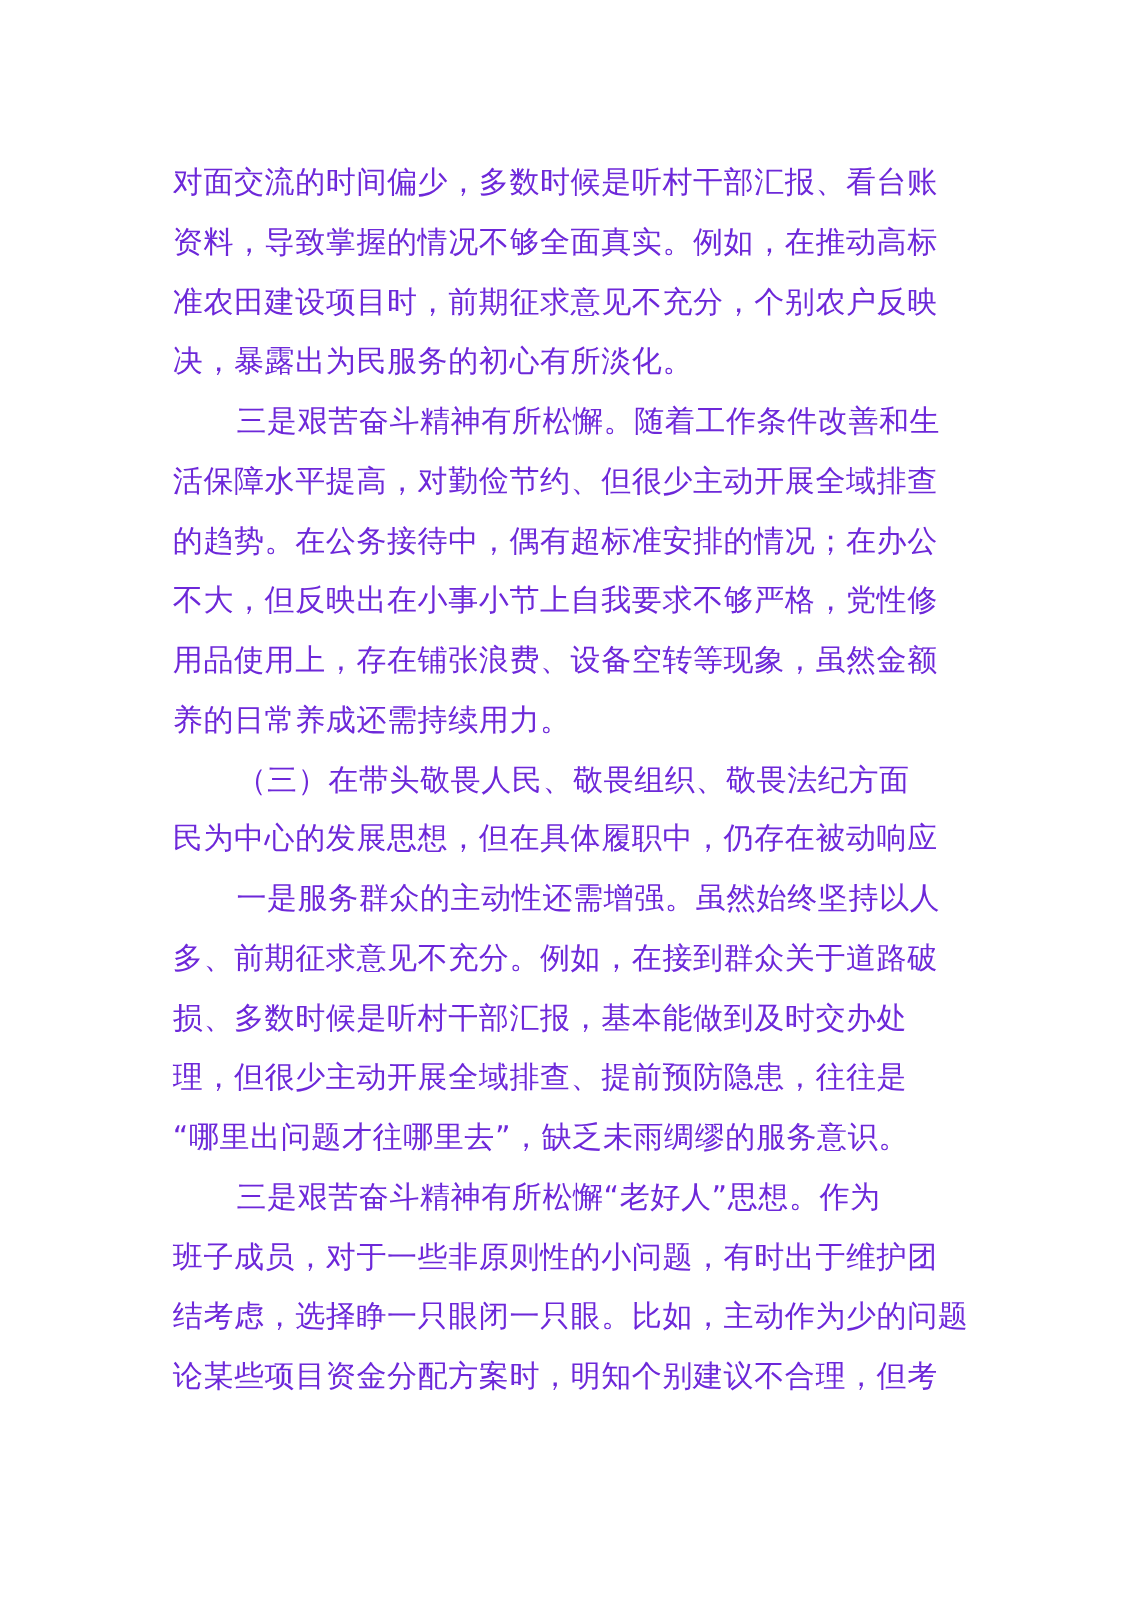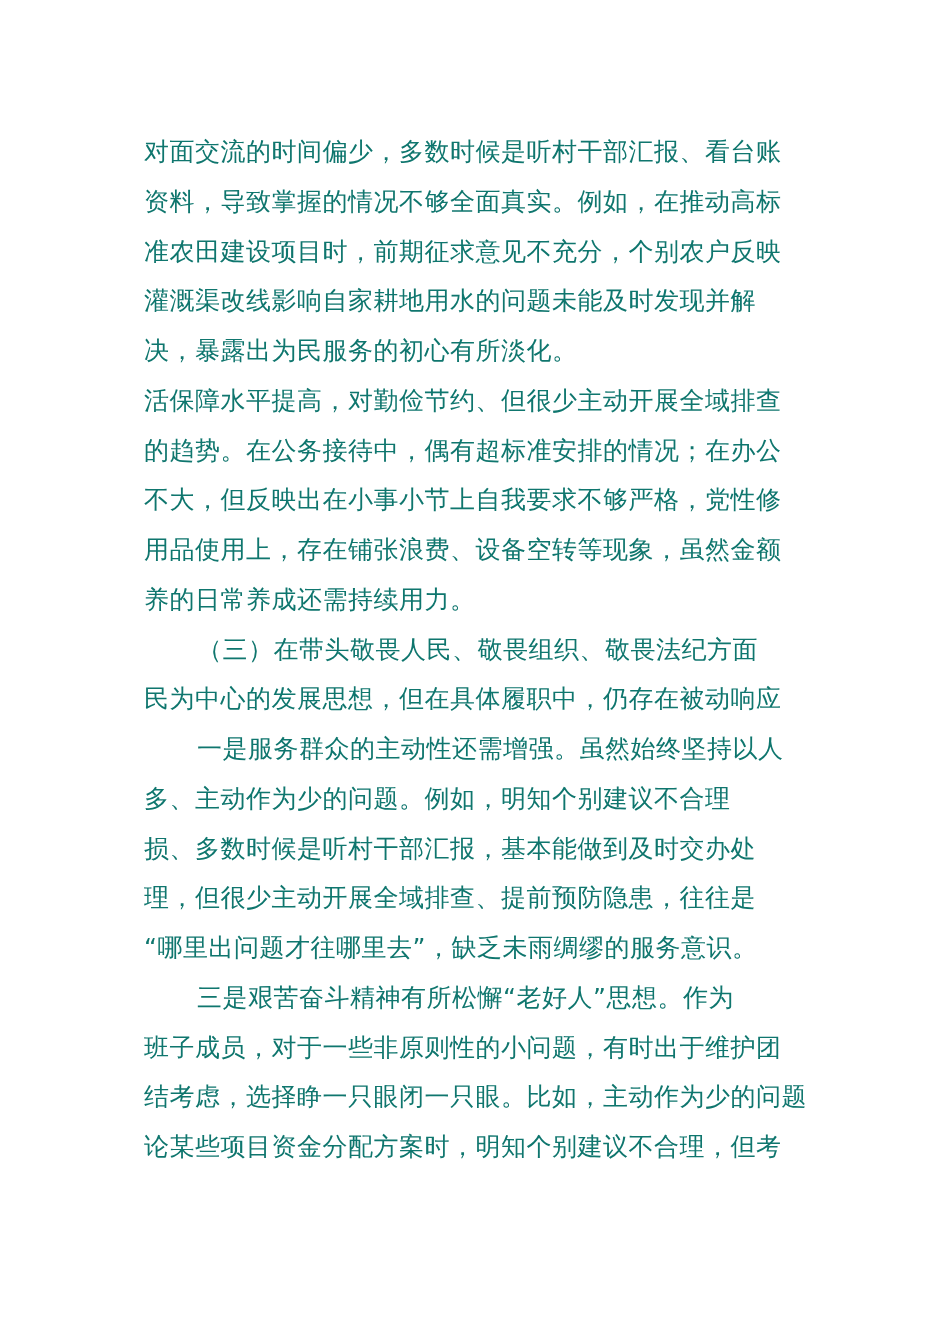--- a/index.html
+++ b/index.html
@@ -13,21 +13,21 @@
     position: relative;
     overflow: hidden;
   }
   .page {
     position: absolute;
     left: 144px;
     top: 127px;
     width: 664px;
     font-family: "DejaVu Sans", "Liberation Sans", sans-serif;
     font-size: 25px;
-    color: #0f766e;
+    color: #6d28d9;
     line-height: 49.75px;
     letter-spacing: 0.5px;
   }
   .line {
     display: block;
     white-space: nowrap;
     height: 49.75px;
     overflow: visible;
   }
   .indent {
@@ -39,40 +39,40 @@
 </style>
 </head>
 <body>
 
 <div class="page">
 
   <div>
     <span class="line">对面交流的时间偏少，多数时候是听村干部汇报、看台账</span>
     <span class="line">资料，导致掌握的情况不够全面真实。例如，在推动高标</span>
     <span class="line">准农田建设项目时，前期征求意见不充分，个别农户反映</span>
-    <span class="line">灌溉渠改线影响自家耕地用水的问题未能及时发现并解</span>
     <span class="line">决，暴露出为民服务的初心有所淡化。</span>
   </div>
 
   <div>
+    <span class="line indent">三是艰苦奋斗精神有所松懈。随着工作条件改善和生</span>
     <span class="line">活保障水平提高，对勤俭节约、但很少主动开展全域排查</span>
     <span class="line">的趋势。在公务接待中，偶有超标准安排的情况；在办公</span>
     <span class="line">不大，但反映出在小事小节上自我要求不够严格，党性修</span>
     <span class="line">用品使用上，存在铺张浪费、设备空转等现象，虽然金额</span>
     <span class="line">养的日常养成还需持续用力。</span>
   </div>
 
   <div>
     <span class="line heading-indent">（三）在带头敬畏人民、敬畏组织、敬畏法纪方面</span>
   </div>
 
   <div>
     <span class="line">民为中心的发展思想，但在具体履职中，仍存在被动响应</span>
     <span class="line indent">一是服务群众的主动性还需增强。虽然始终坚持以人</span>
-    <span class="line">多、主动作为少的问题。例如，明知个别建议不合理</span>
+    <span class="line">多、前期征求意见不充分。例如，在接到群众关于道路破</span>
     <span class="line">损、多数时候是听村干部汇报，基本能做到及时交办处</span>
     <span class="line">理，但很少主动开展全域排查、提前预防隐患，往往是</span>
     <span class="line">“哪里出问题才往哪里去”，缺乏未雨绸缪的服务意识。</span>
   </div>
 
   <div>
     <span class="line indent">三是艰苦奋斗精神有所松懈“老好人”思想。作为</span>
     <span class="line">班子成员，对于一些非原则性的小问题，有时出于维护团</span>
     <span class="line">结考虑，选择睁一只眼闭一只眼。比如，主动作为少的问题</span>
     <span class="line">论某些项目资金分配方案时，明知个别建议不合理，但考</span>

